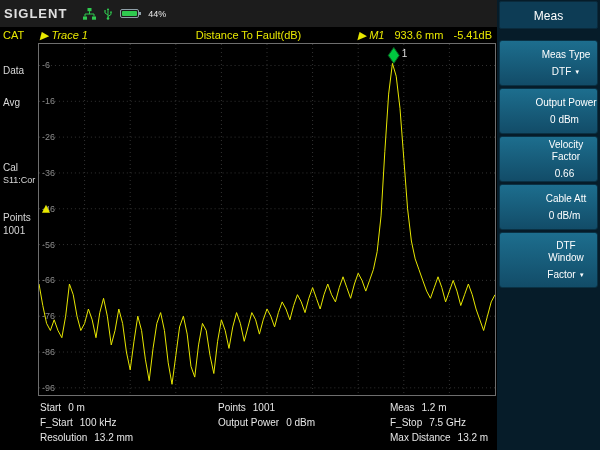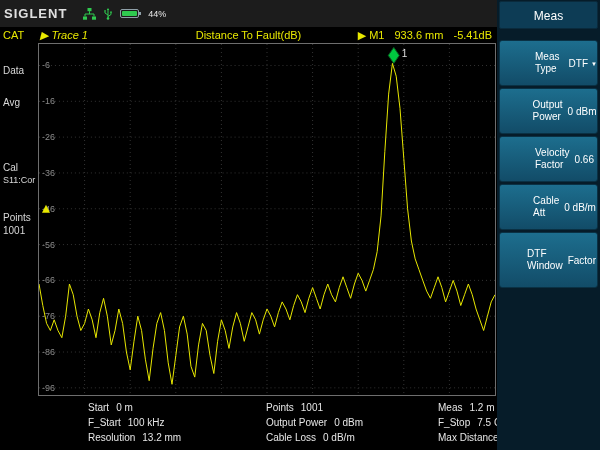--- a/index.html
+++ b/index.html
@@ -19,52 +19,52 @@
   .batt-text { color:#e8e8e8; font-size:9px; margin-left:2px; }
 
   
   .tracebar { position:absolute; left:0; top:27px; width:497px; height:16px; background:#000;
               color:#e8e800; font-size:11px; line-height:16px; }
   .tb-mode   { position:absolute; left:3px; }
   .tb-trace  { position:absolute; left:40px;font-style:italic; }
   .tb-title  { position:absolute; left:50%; transform:translateX(-50%); }
   .tb-marker { position:absolute; right:5px; }
   .tb-marker span { margin-left:7px; }
-  .tb-marker span:first-child { margin-left:8px; }
+  .tb-marker span:first-child { margin-left:8px;font-style:italic; }
 
   
   .leftrail { position:absolute; left:0; top:43px; width:38px; height:353px; background:#000;
               color:#d8d8d8; font-size:10px; }
   .leftrail div { position:absolute; left:3px; white-space:nowrap; }
   .lr-data   { top:22px; }
   .lr-avg    { top:54px; }
   .lr-cal    { top:119px; }
   .lr-calst  { top:132px; font-size:9px; }
   .lr-points { top:169px; }
   .lr-ptsval { top:182px; }
 
   
   .plot { position:absolute; left:38px; top:43px; width:458px; height:353px; background:#000;
           border:1px solid #6e6e6e; }
   .plot svg { width:100%; height:100%; display:block; }
 
   
   .statusarea { position:absolute; left:38px; top:400px; width:459px; height:50px; color:#e6e6e6; font-size:10px; }
-  .scol { position:absolute; top:0;margin-left:48px; }
+  .scol { position:absolute; top:0; }
   .scol-1 { left:2px; } .scol-2 { left:180px; } .scol-3 { left:352px; }
   .srow { height:15px; line-height:15px; white-space:nowrap; }
   .sval { margin-left:7px; }
 
   
   .sidebar { position:absolute; left:497px; top:0; width:103px; height:450px; background:#061c29; padding:1px 2px; }
   .menu-title { height:28px; line-height:28px; text-align:center; color:#fff; font-size:12px;
                 background:#0d3c55; border:1px solid #0a2a3c; border-radius:2px; margin-bottom:11px; }
   .skey { height:46px; margin-bottom:2px; border-radius:3px; border:1px solid #0a3144;
-          background:linear-gradient(#1d6e8e,#124c68); color:#fff; font-size:10px; 
-          display:flex; flex-direction:row; align-items:center; justify-content:center; gap:5px; cursor:pointer;padding-left:35px; }
+          background:linear-gradient(#1d6e8e,#124c68); color:#fff; font-size:10px; text-align:center;
+          display:flex; flex-direction:column; align-items:center; justify-content:center; gap:5px; cursor:pointer;padding-left:35px; }
   .skey.tall { height:56px; }
   .klabel { white-space:pre-line; line-height:1.2; }
   .kvalue { white-space:nowrap; }
   .dd { font-size:6px; margin-left:3px; vertical-align:middle; }
 </style>
 </head>
 <body>
 
 <div class="screen">
 
@@ -153,21 +153,20 @@
 
   <div class="statusarea">
     <div class="scol scol-1">
       <div class="srow"><span>Start</span><span class="sval">0 m</span></div>
       <div class="srow"><span>F_Start</span><span class="sval">100 kHz</span></div>
       <div class="srow"><span>Resolution</span><span class="sval">13.2 mm</span></div>
     </div>
     <div class="scol scol-2">
       <div class="srow"><span>Points</span><span class="sval">1001</span></div>
       <div class="srow"><span>Output Power</span><span class="sval">0 dBm</span></div>
-      <div class="srow"><span>Cable Loss</span><span class="sval">0 dB/m</span></div>
     </div>
     <div class="scol scol-3">
       <div class="srow"><span>Meas</span><span class="sval">1.2 m</span></div>
       <div class="srow"><span>F_Stop</span><span class="sval">7.5 GHz</span></div>
       <div class="srow"><span>Max Distance</span><span class="sval">13.2 m</span></div>
     </div>
   </div>
 
   <div class="sidebar">
     <div class="menu-title">Meas</div>

